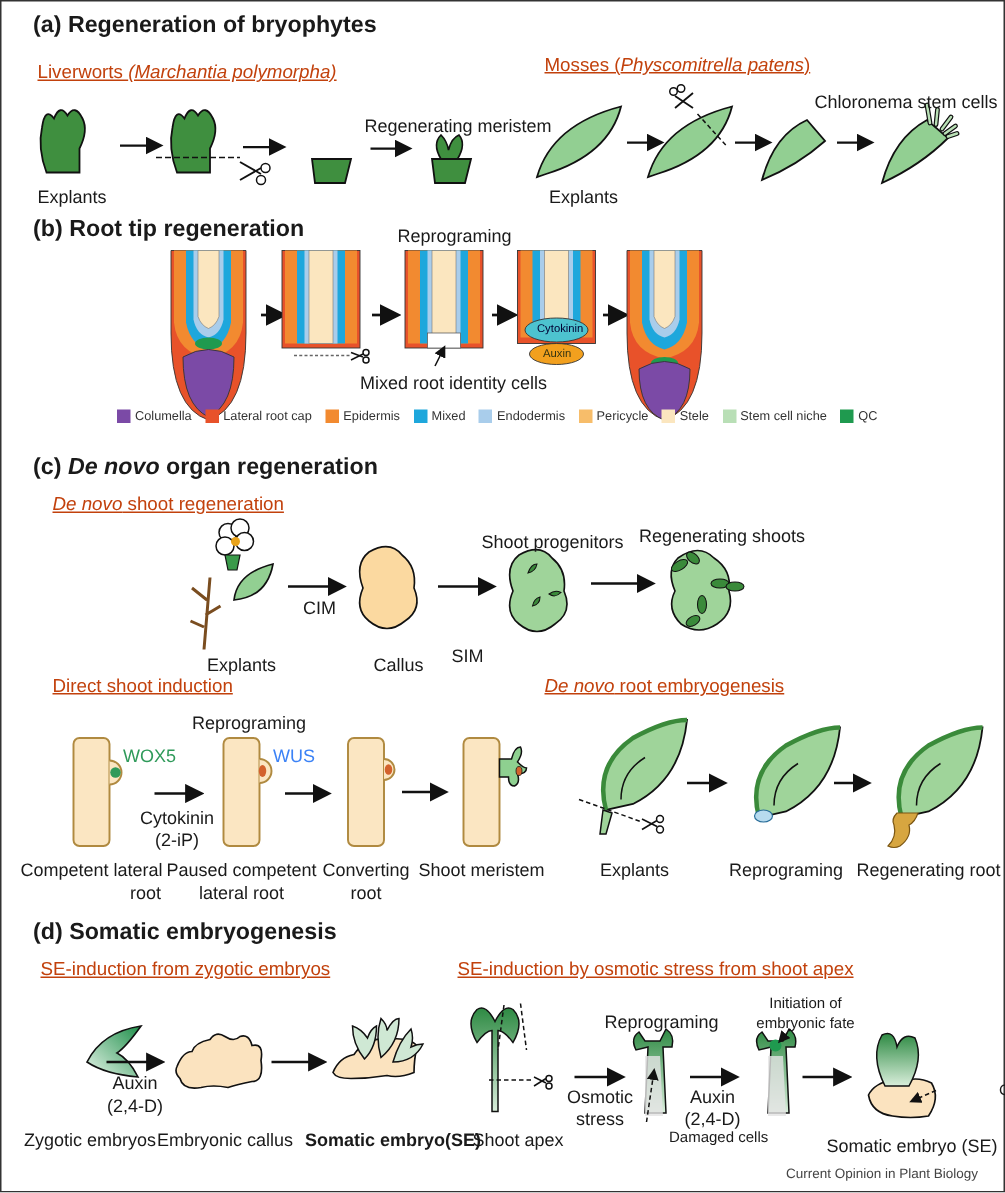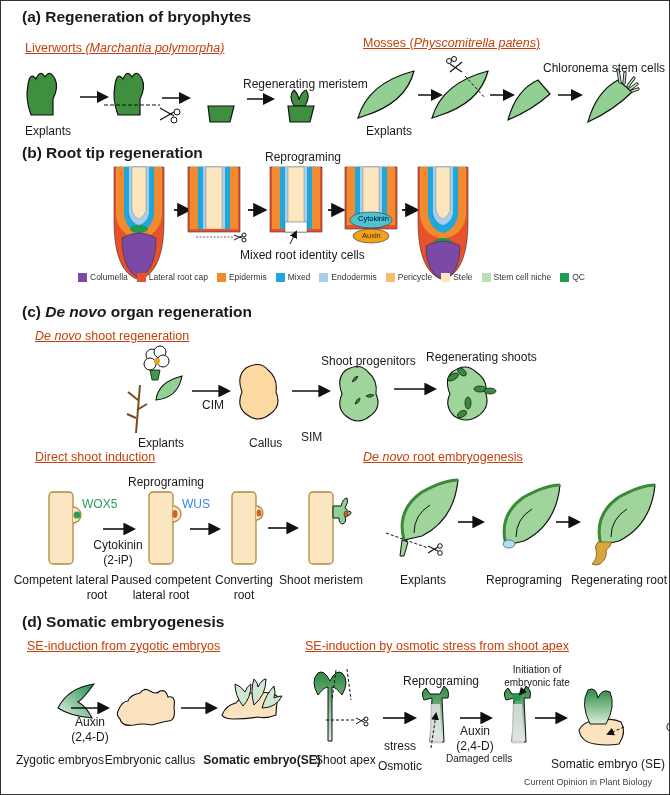--- a/index.html
+++ b/index.html
@@ -351,21 +351,21 @@
 <div class="abs lbl ctr" style="left:90px;top:715px;">Auxin</div>
 <div class="abs lbl ctr" style="left:90px;top:730px;">(2,4-D)</div>
 <div id="zygotic-stages">
     <div class="abs lbl ctr" style="left:60px;top:753px;">Zygotic embryos</div>
     <div class="abs lbl ctr" style="left:150px;top:753px;">Embryonic callus</div>
     <div class="abs lbl ctr" style="left:262px;top:753px;font-weight:bold;">Somatic embryo(SE)</div>
   </div>
 
 <div class="abs sub" style="left:305px;top:639px;">SE-induction by osmotic stress from shoot apex</div>
 <div class="abs lbl" style="left:315px;top:753px;">Shoot apex</div>
-<div class="abs lbl ctr" style="left:400px;top:724px;margin-top:35px;">Osmotic</div>
+<div class="abs lbl ctr" style="left:400px;top:724px;">Osmotic</div>
 <div class="abs lbl ctr" style="left:400px;top:739px;">stress</div>
 <div class="abs lbl" style="left:403px;top:674px;">Reprograming</div>
 <div class="abs sm" style="left:410px;top:753px;">Damaged cells</div>
 <div class="abs lbl ctr" style="left:475px;top:724px;">Auxin</div>
 <div class="abs lbl ctr" style="left:475px;top:739px;">(2,4-D)</div>
 <div class="abs sm ctr" style="left:519px;top:664px;">Initiation of</div>
 <div class="abs sm ctr" style="left:519px;top:677px;">embryonic fate</div>
 <div class="abs sm" style="left:630px;top:722px;">Callus</div>
 <div class="abs lbl" style="left:551px;top:757px;">Somatic embryo (SE)</div>
 <div class="abs credit" style="left:524px;top:777px;">Current Opinion in Plant Biology</div>

